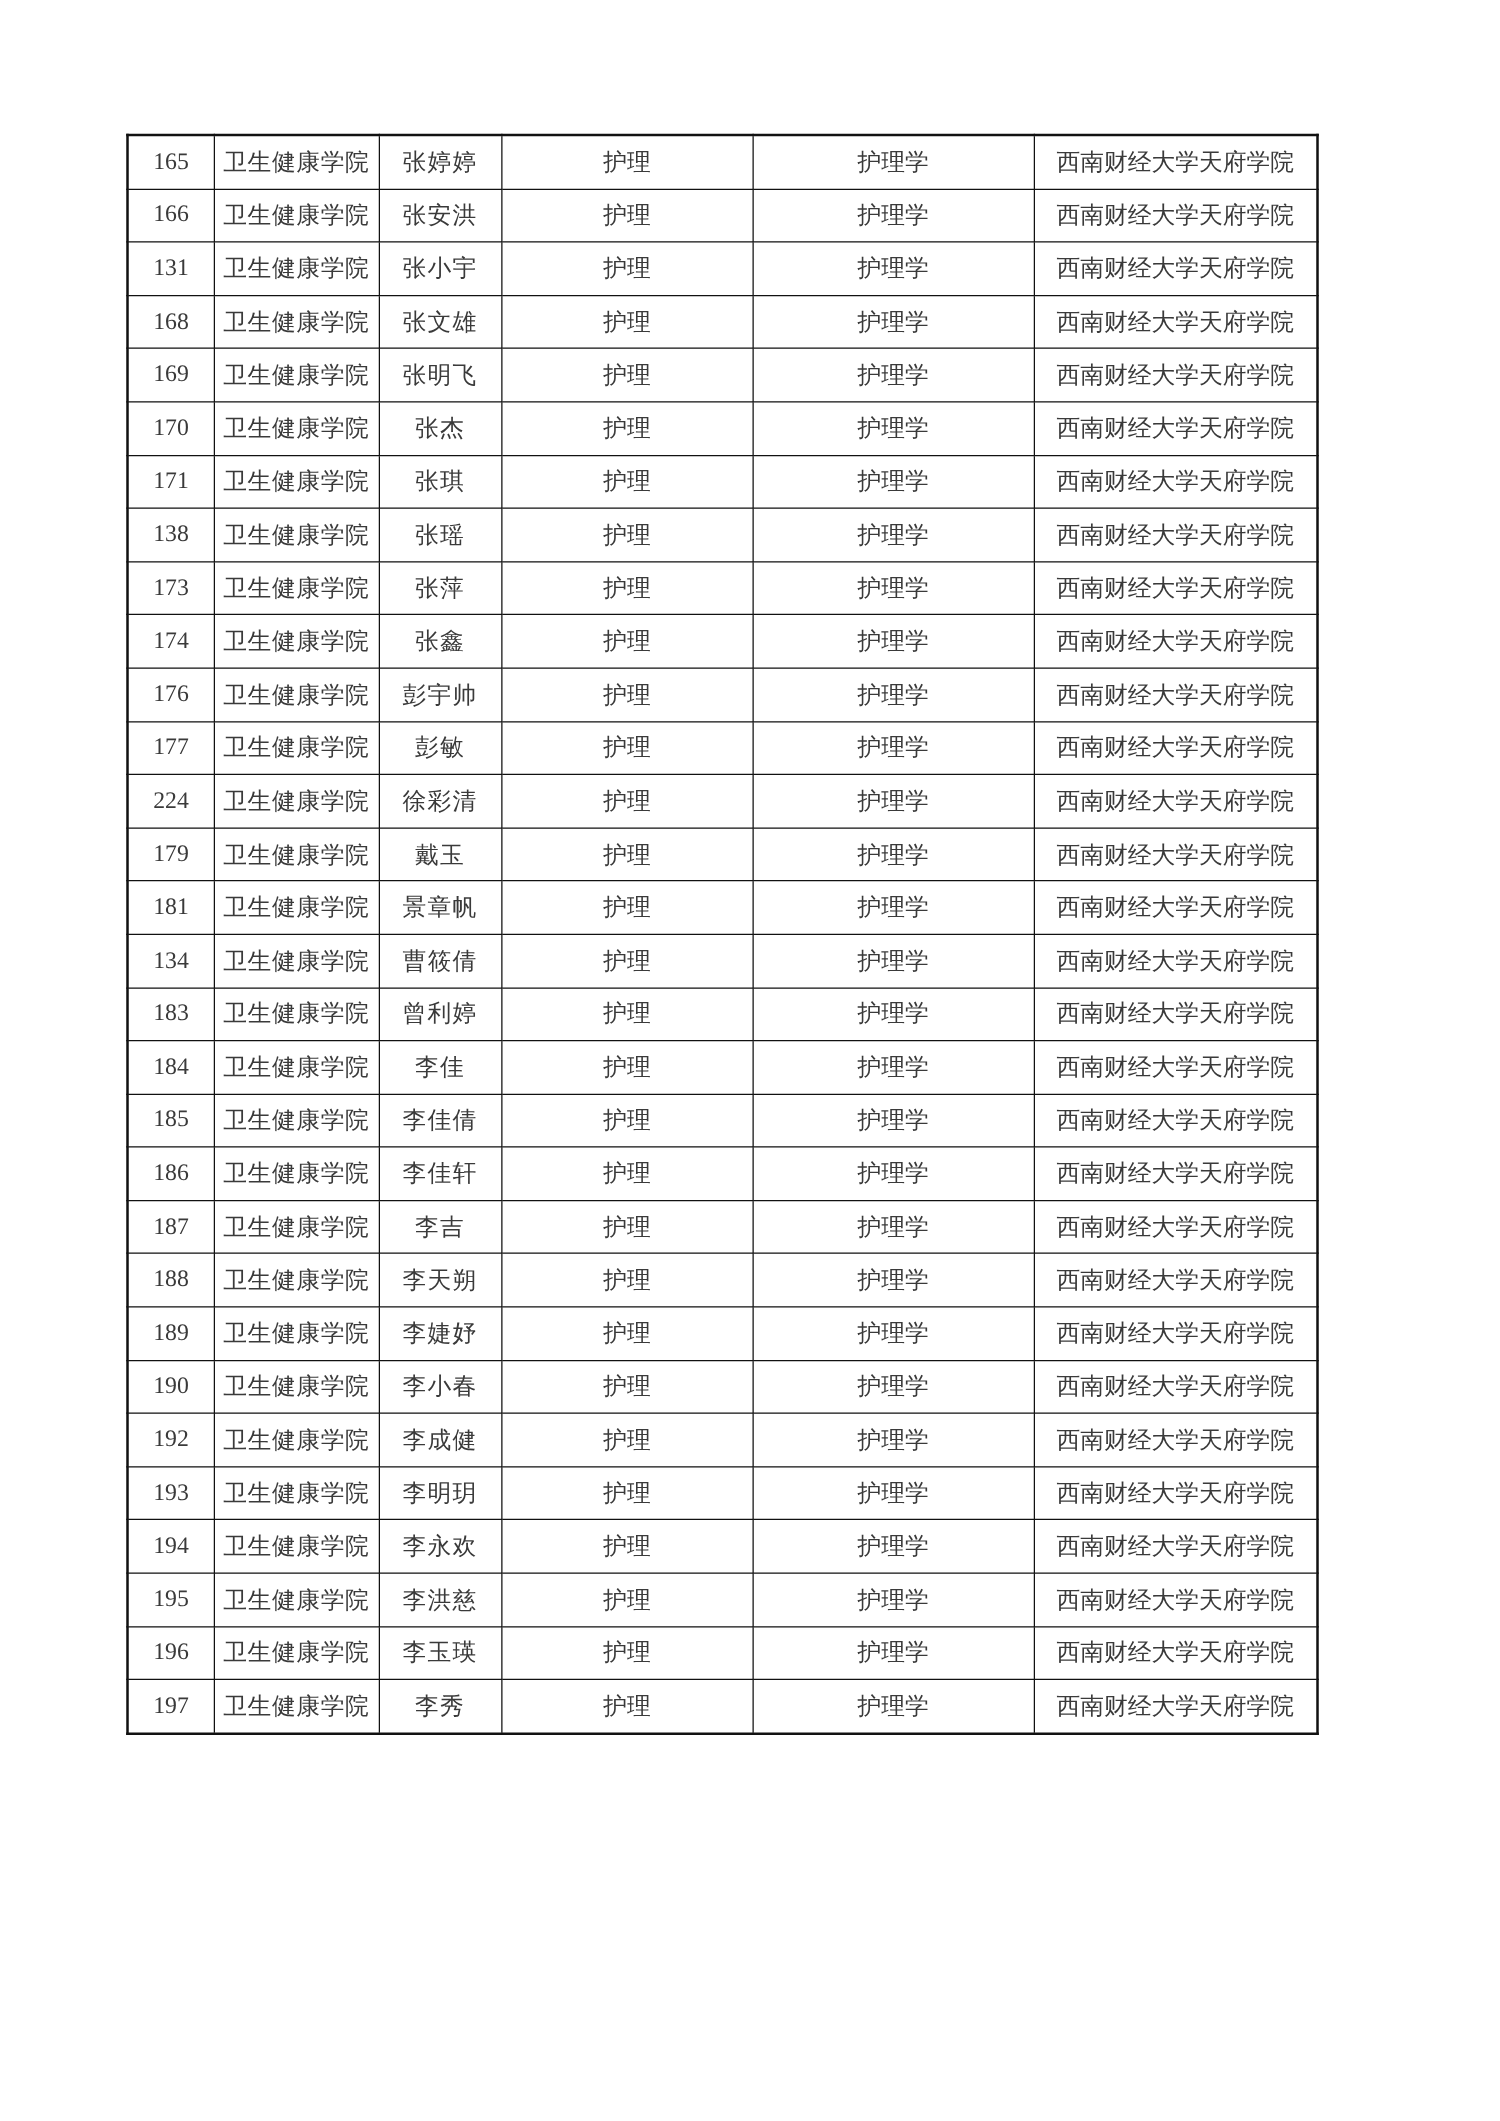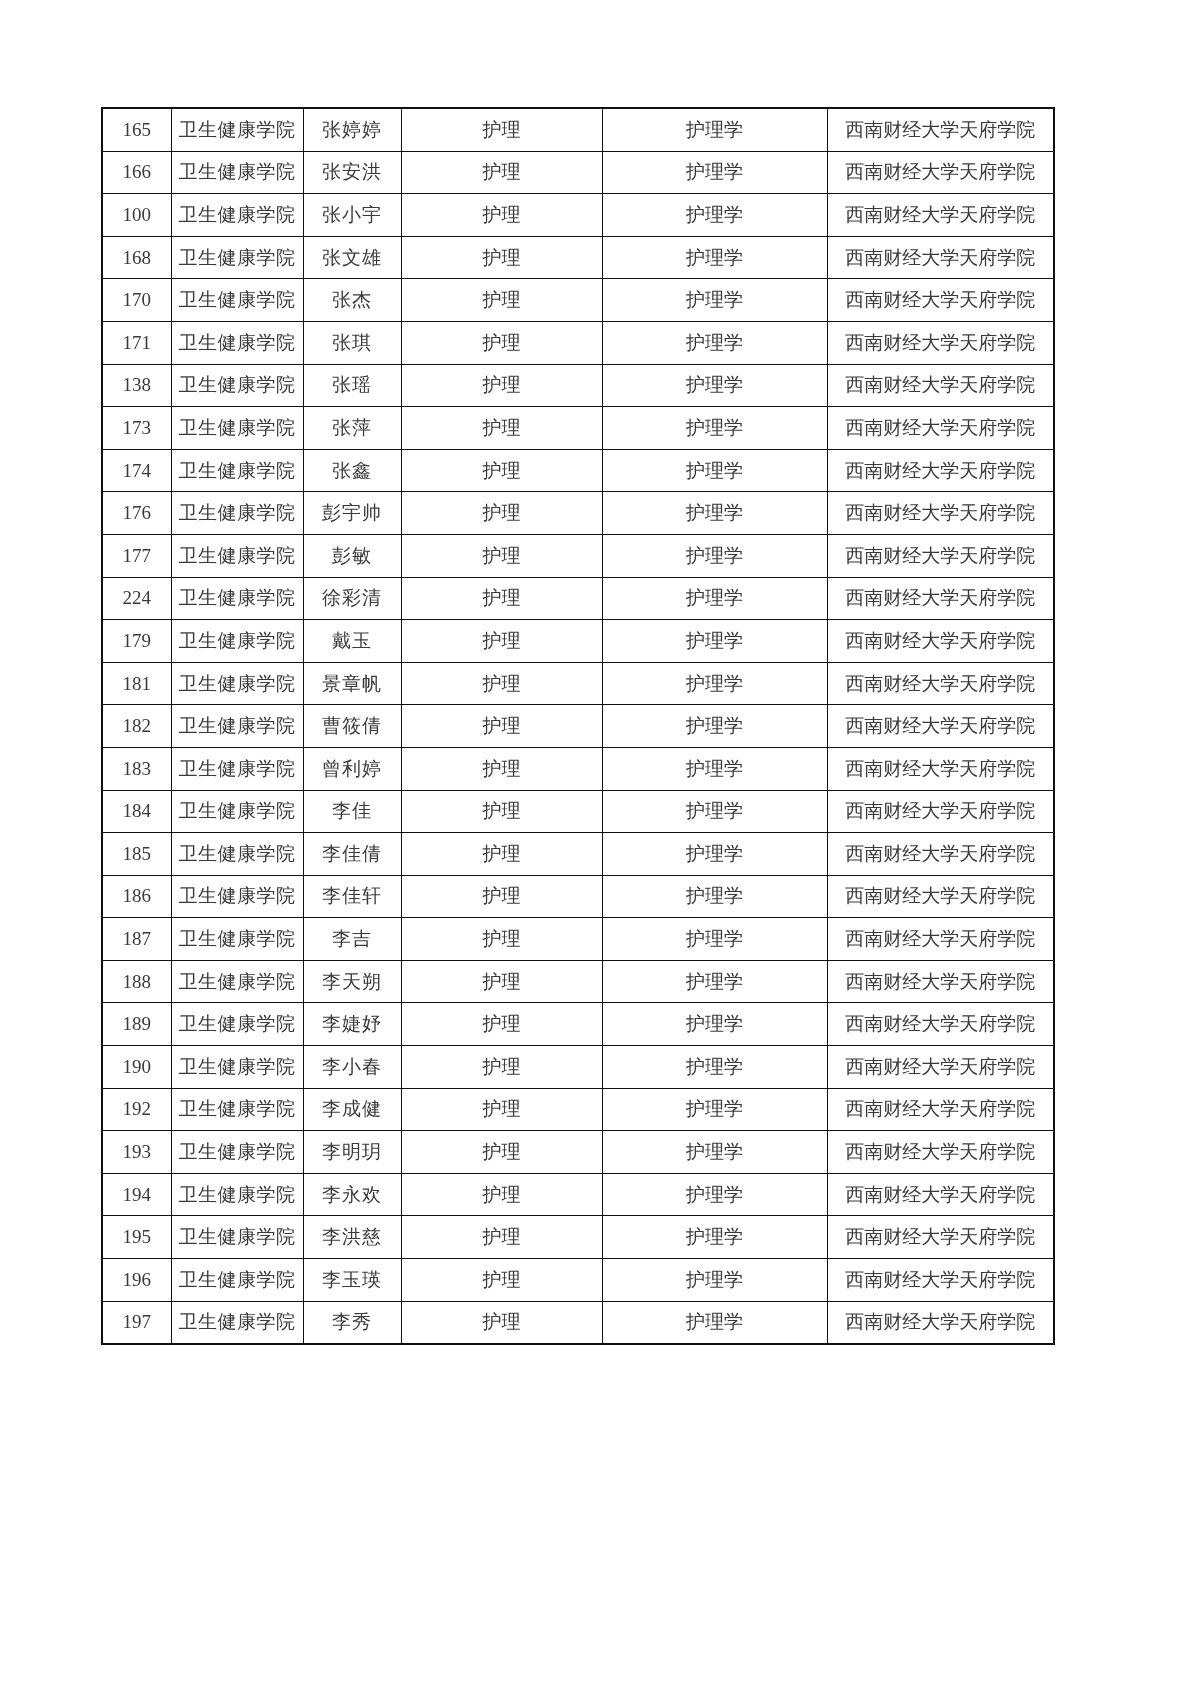--- a/index.html
+++ b/index.html
@@ -39,36 +39,44 @@
         </tr>
         <tr>
           <td class="c-no">166</td>
           <td class="c-school">卫生健康学院</td>
           <td class="c-name">张安洪</td>
           <td class="c-major">护理</td>
           <td class="c-category">护理学</td>
           <td class="c-univ">西南财经大学天府学院</td>
         </tr>
         <tr>
-          <td class="c-no">100</td>
+          <td class="c-no">131</td>
           <td class="c-school">卫生健康学院</td>
           <td class="c-name">张小宇</td>
           <td class="c-major">护理</td>
           <td class="c-category">护理学</td>
           <td class="c-univ">西南财经大学天府学院</td>
         </tr>
         <tr>
           <td class="c-no">168</td>
           <td class="c-school">卫生健康学院</td>
           <td class="c-name">张文雄</td>
           <td class="c-major">护理</td>
           <td class="c-category">护理学</td>
           <td class="c-univ">西南财经大学天府学院</td>
         </tr>
         <tr>
+          <td class="c-no">169</td>
+          <td class="c-school">卫生健康学院</td>
+          <td class="c-name">张明飞</td>
+          <td class="c-major">护理</td>
+          <td class="c-category">护理学</td>
+          <td class="c-univ">西南财经大学天府学院</td>
+        </tr>
+        <tr>
           <td class="c-no">170</td>
           <td class="c-school">卫生健康学院</td>
           <td class="c-name">张杰</td>
           <td class="c-major">护理</td>
           <td class="c-category">护理学</td>
           <td class="c-univ">西南财经大学天府学院</td>
         </tr>
         <tr>
           <td class="c-no">171</td>
           <td class="c-school">卫生健康学院</td>
@@ -135,21 +143,21 @@
         </tr>
         <tr>
           <td class="c-no">181</td>
           <td class="c-school">卫生健康学院</td>
           <td class="c-name">景章帆</td>
           <td class="c-major">护理</td>
           <td class="c-category">护理学</td>
           <td class="c-univ">西南财经大学天府学院</td>
         </tr>
         <tr>
-          <td class="c-no">182</td>
+          <td class="c-no">134</td>
           <td class="c-school">卫生健康学院</td>
           <td class="c-name">曹筱倩</td>
           <td class="c-major">护理</td>
           <td class="c-category">护理学</td>
           <td class="c-univ">西南财经大学天府学院</td>
         </tr>
         <tr>
           <td class="c-no">183</td>
           <td class="c-school">卫生健康学院</td>
           <td class="c-name">曾利婷</td>

